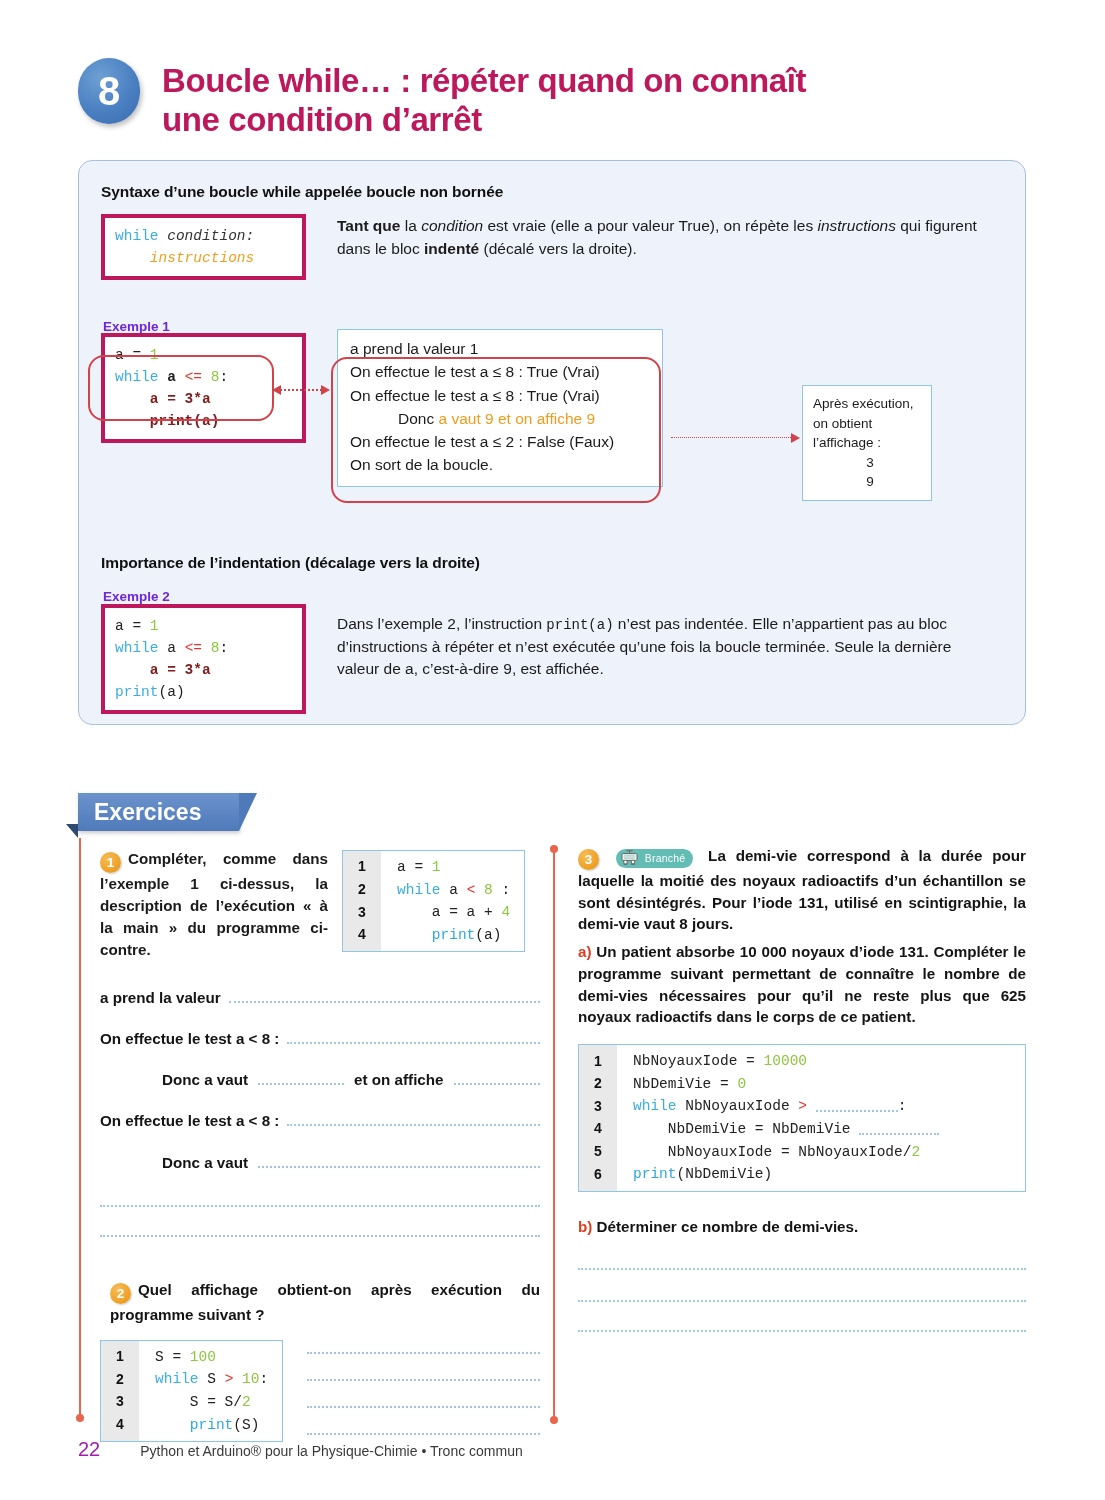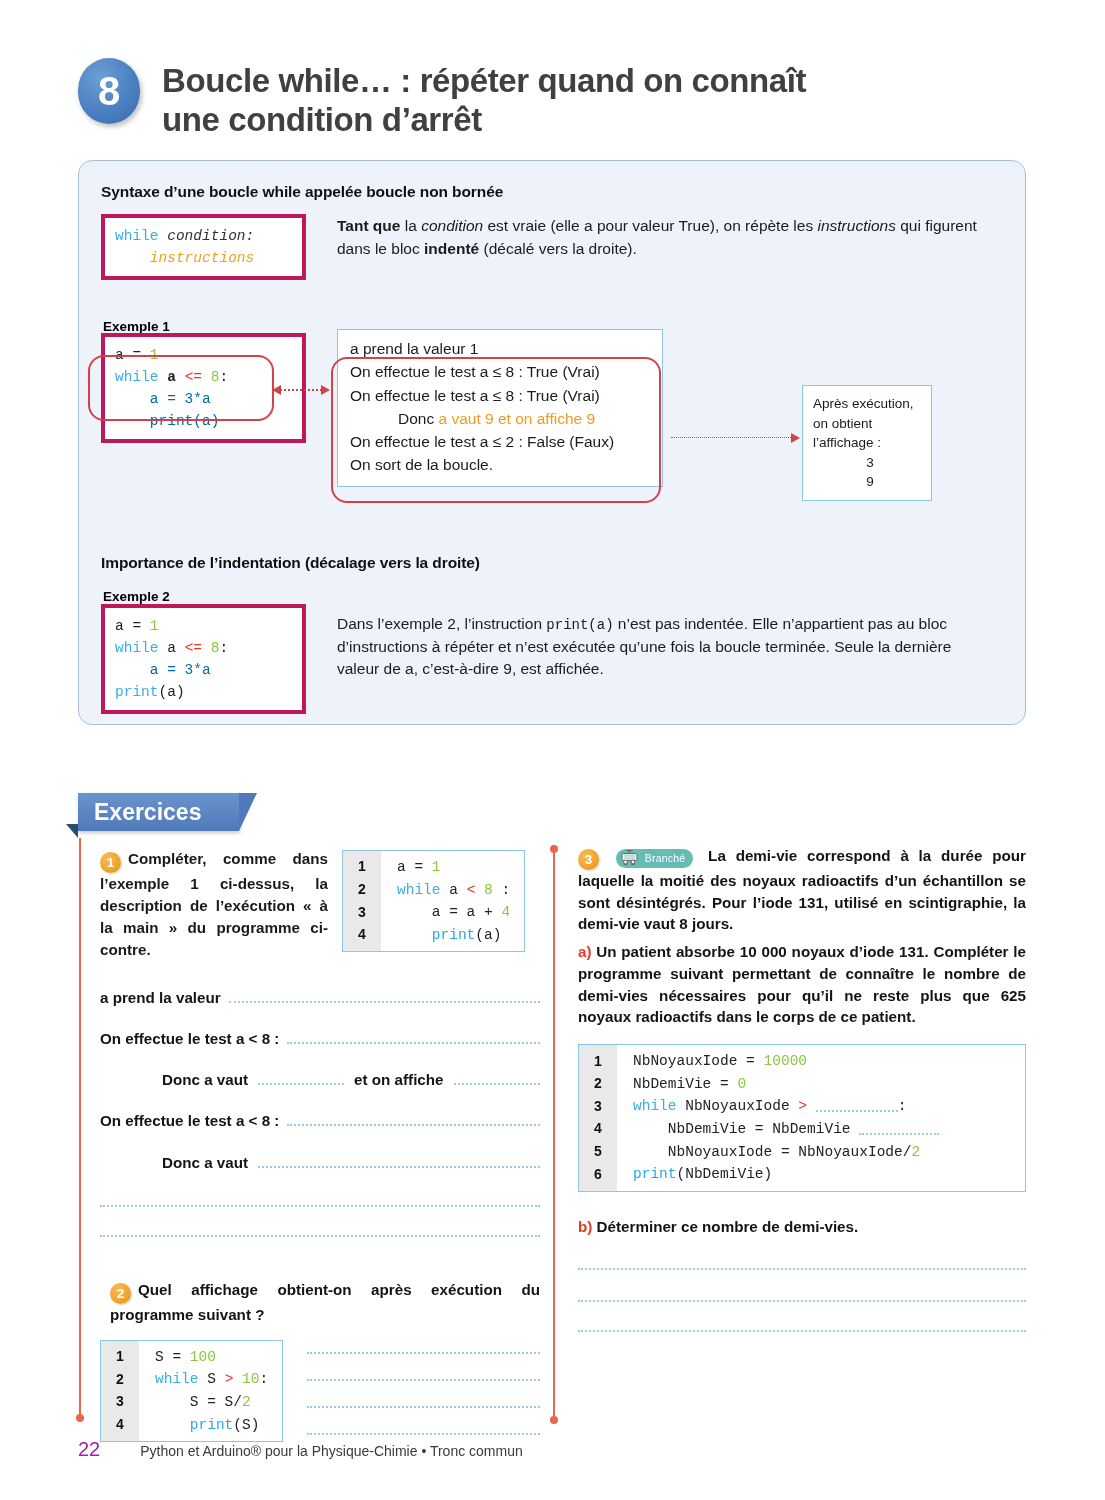--- a/index.html
+++ b/index.html
@@ -14,21 +14,21 @@
   .title-row{position:absolute;left:78px;top:58px;width:940px;display:flex;align-items:flex-start;gap:22px;}
   .chapter-badge{
     width:62px;height:66px;border-radius:50%/48%;
     background:radial-gradient(circle at 35% 30%,#6e9fd4 0%,#4a7fc1 55%,#3a6cae 100%);
     color:#fff;font-weight:bold;font-size:40px;
     display:flex;align-items:center;justify-content:center;
     flex:0 0 auto;box-shadow:2px 3px 5px rgba(0,0,0,.25);
     font-family:"Liberation Sans",sans-serif;letter-spacing:0;
   }
   .chapter-title{
-    font-size:33px;font-weight:bold;line-height:1.18;color:#404040;
+    font-size:33px;font-weight:bold;line-height:1.18;color:#be185d;
     letter-spacing:-.4px;padding-top:4px;
   }
 
   
   .lesson-box{
     position:absolute;left:78px;top:160px;width:948px;height:565px;
     background:#eef2fa;border:1px solid #a9bfe0;border-radius:14px;
     box-sizing:border-box;
   }
   .sec-head{
@@ -40,37 +40,37 @@
   
   .code{
     background:#ffffff;border:4px solid #be185d;box-sizing:border-box;
     font-family:"Liberation Mono",monospace;font-size:14.5px;line-height:1.52;
     color:#222;padding:7px 10px;white-space:pre;
   }
   .kw{color:#3aaee0;}
   .num{color:#8dc63f;}
   .op{color:#e8342a;}
   .fn{color:#2aa8e0;}
-  .ora{color:#0369a1;}
+  .ora{color:#7f1d1d;font-weight:bold;}
   .ital{font-style:italic;color:#333;}
   .ital-o{font-style:italic;color:#f0a020;}
 
   
   .syntax-code{position:absolute;left:22px;top:53px;width:205px;}
 
   .para{position:absolute;font-size:15.5px;line-height:1.46;color:#1b1b1b;}
   .p-syntax{left:258px;top:54px;width:660px;}
   .p-exec{left:258px;top:128px;width:660px;}
   .p-indent{left:258px;top:452px;width:660px;}
   .para em{font-style:italic;}
   .para b{font-weight:bold;}
   .mono-in{font-family:"Liberation Mono",monospace;font-size:14px;}
 
   
-  .ex-label{position:absolute;font-weight:bold;font-size:13.5px;color:#000000;}
+  .ex-label{position:absolute;font-weight:bold;font-size:13.5px;color:#6d28d9;}
   .ex1-label{left:24px;top:158px;}
   .ex2-label{left:24px;top:428px;}
 
   .ex1-code{position:absolute;left:22px;top:172px;width:205px;}
   .ex2-code{position:absolute;left:22px;top:443px;width:205px;}
 
   
   .red-ring{
     position:absolute;border:2px solid #d3424a;border-radius:16px;
     box-sizing:border-box;pointer-events:none;

